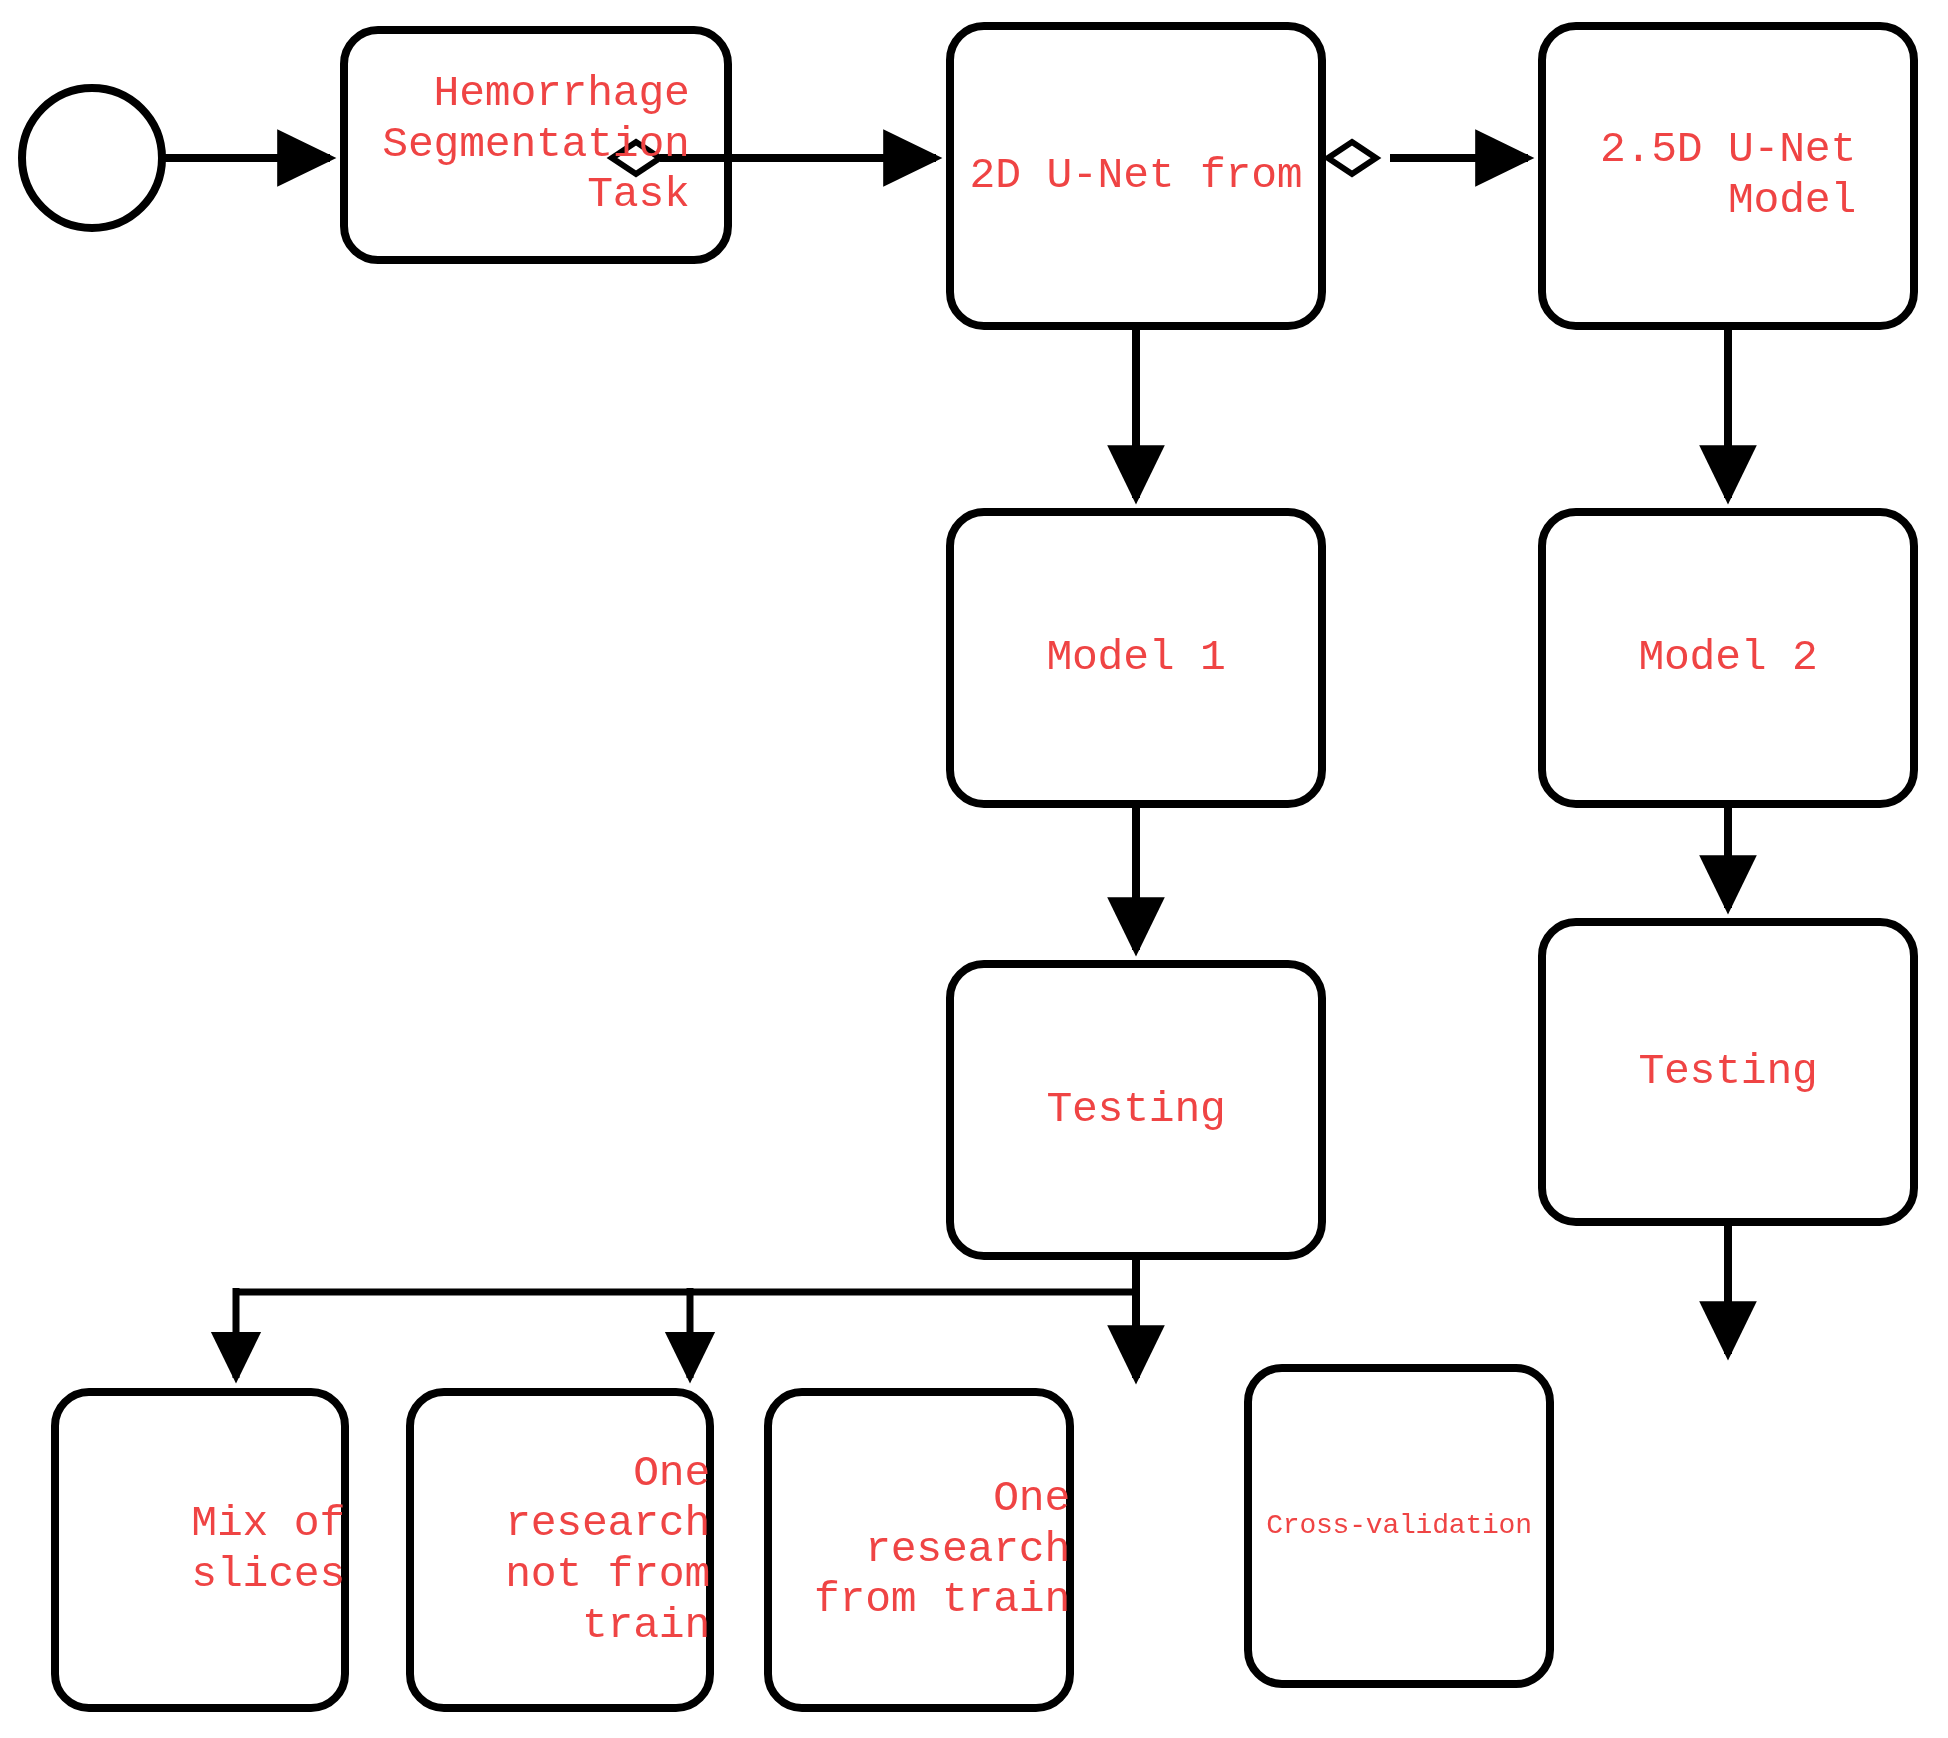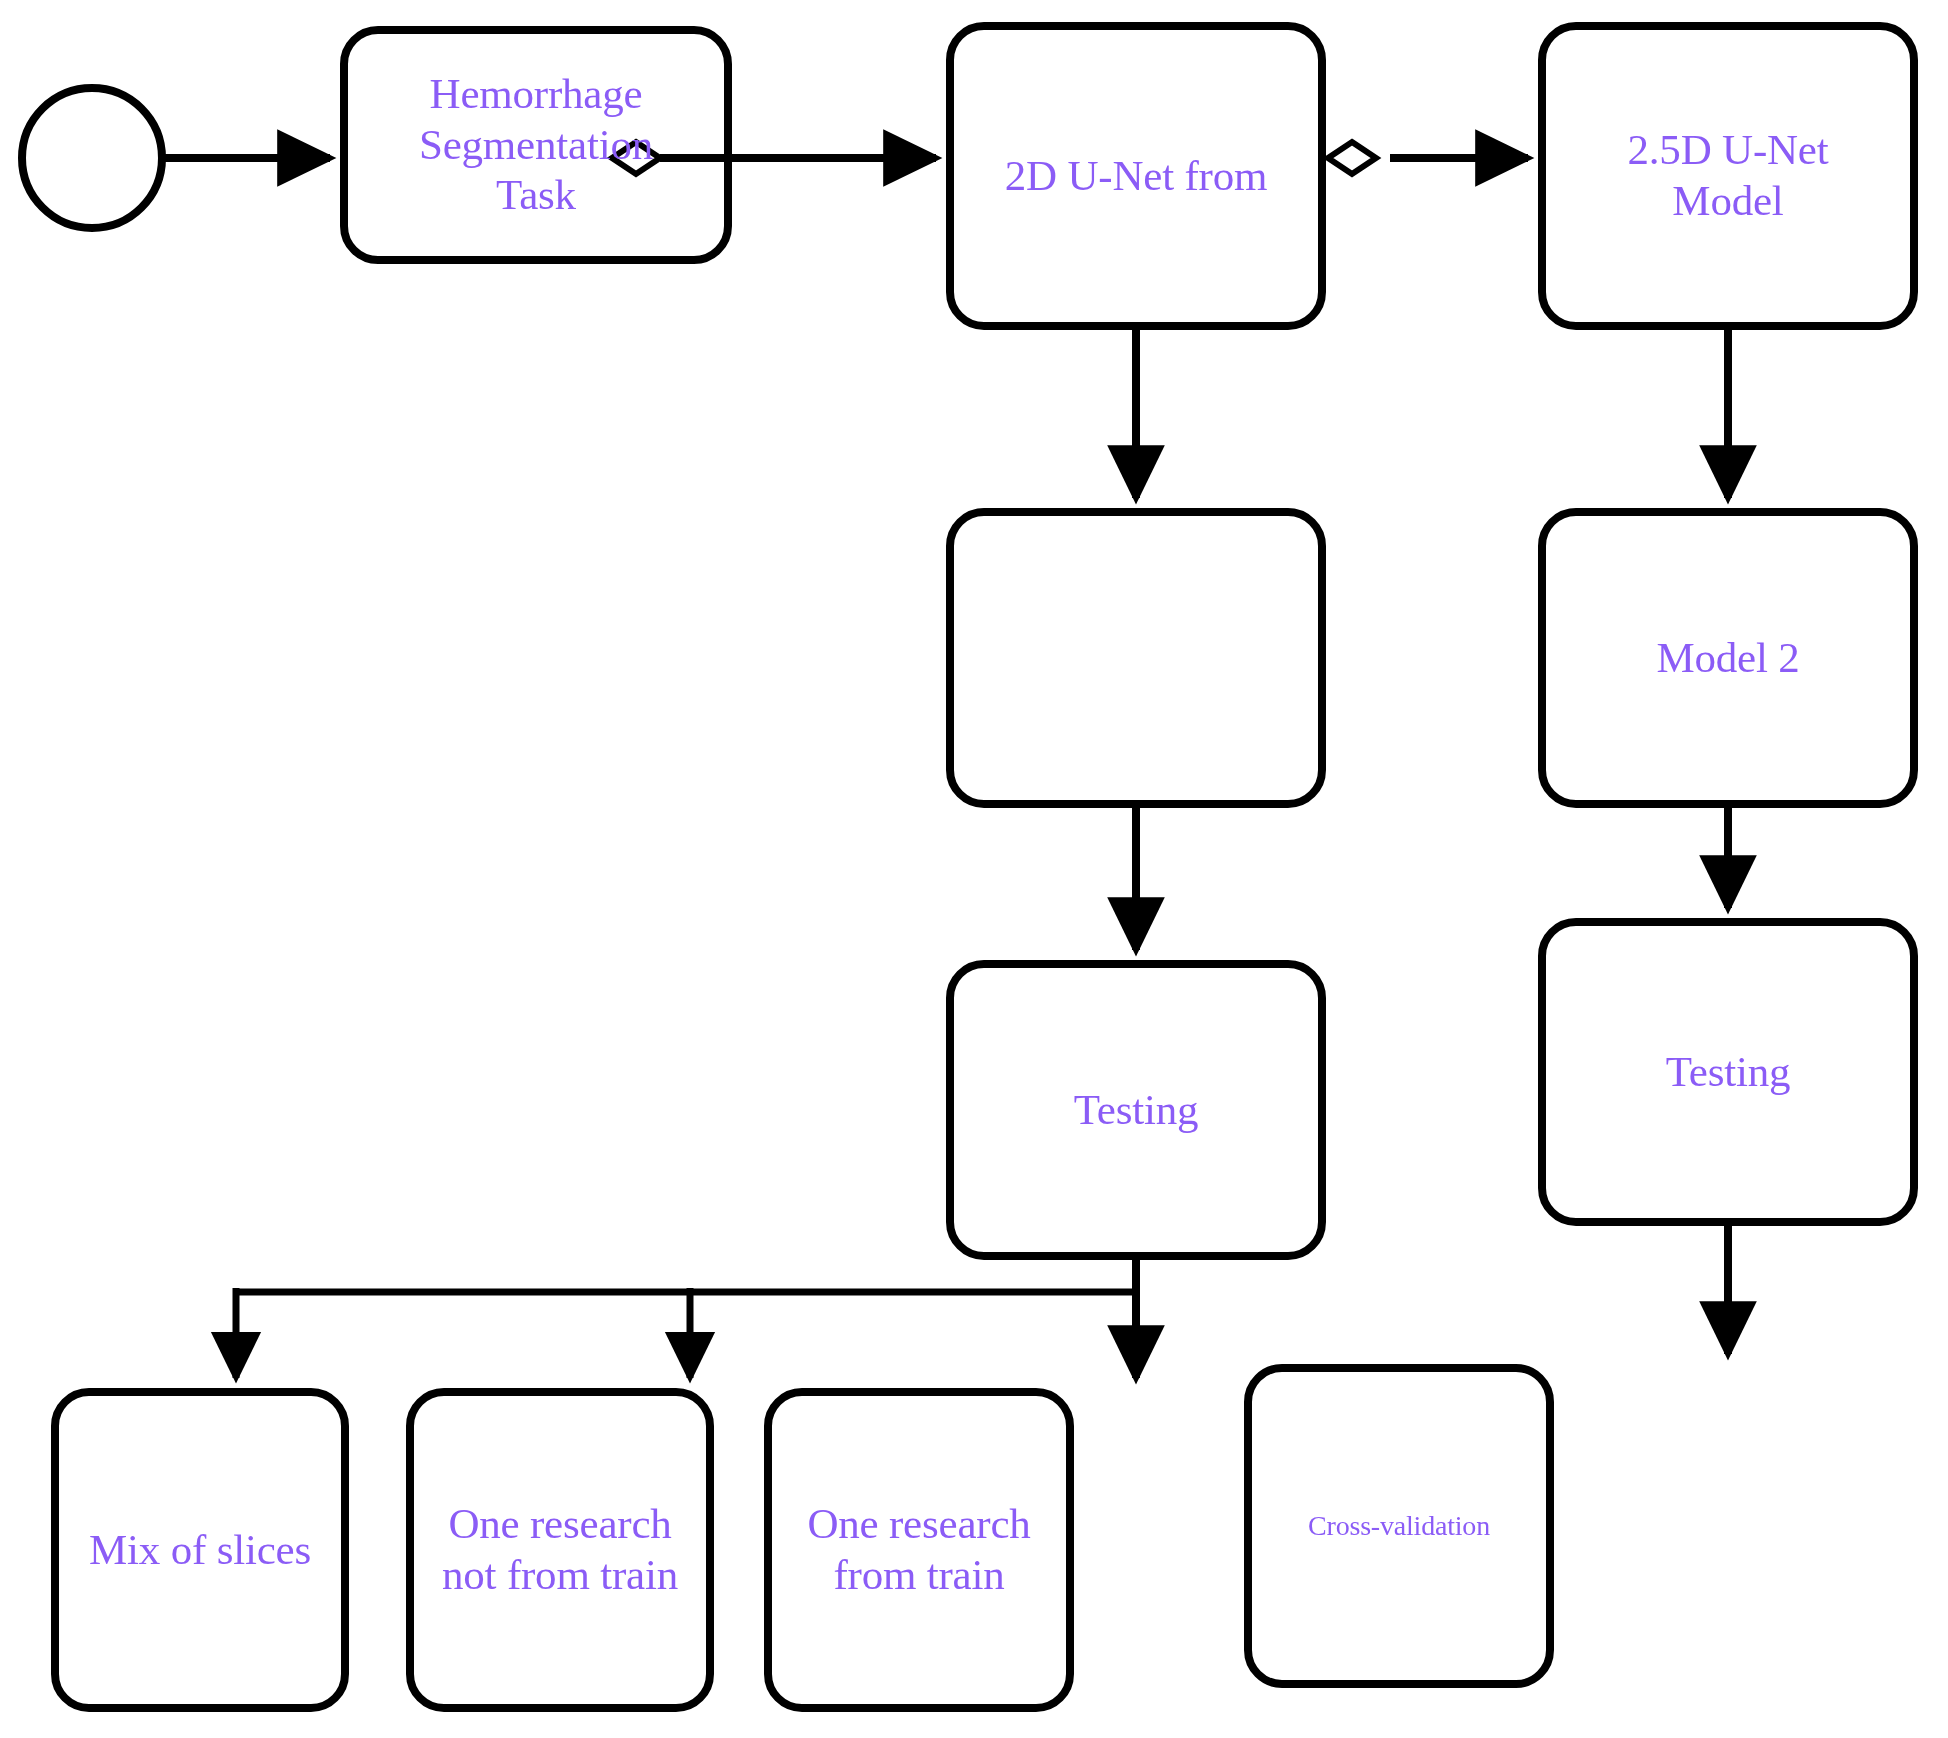--- a/index.html
+++ b/index.html
@@ -25,23 +25,23 @@
     left: 0;
     width: 1948px;
     height: 1738px;
     display: block;
   }
   .node-label {
     position: absolute;
     display: flex;
     align-items: center;
     justify-content: center;
-    text-align: center;
-    color: #8b5cf6;
-    font-family: Liberation Serif, serif;
+    text-align: right;
+    color: #ef4444;
+    font-family: Liberation Mono, monospace;
     font-size: 43px;
     line-height: 1.18;
     white-space: pre-line;
     pointer-events: none;
     letter-spacing: -0.2px;
   }
 </style>
 </head>
 <body>
 
@@ -98,20 +98,21 @@
 
   <div class="node-label" style="left:344px; top:30px; width:384px; height:230px;">Hemorrhage
 Segmentation
 Task</div>
 
   <div class="node-label" style="left:950px; top:26px; width:372px; height:300px;">2D U-Net from</div>
 
   <div class="node-label" style="left:1542px; top:26px; width:372px; height:300px;">2.5D U-Net
 Model</div>
 
+  <div class="node-label" style="left:950px; top:512px; width:372px; height:292px;">Model 1</div>
 
   <div class="node-label" style="left:1542px; top:512px; width:372px; height:292px;">Model 2</div>
 
   <div class="node-label" style="left:950px; top:964px; width:372px; height:292px;">Testing</div>
 
   <div class="node-label" style="left:1542px; top:922px; width:372px; height:300px;">Testing</div>
 
   <div class="node-label" style="left:55px; top:1392px; width:290px; height:316px;">Mix of slices</div>
 
   <div class="node-label" style="left:410px; top:1392px; width:300px; height:316px;">One research

